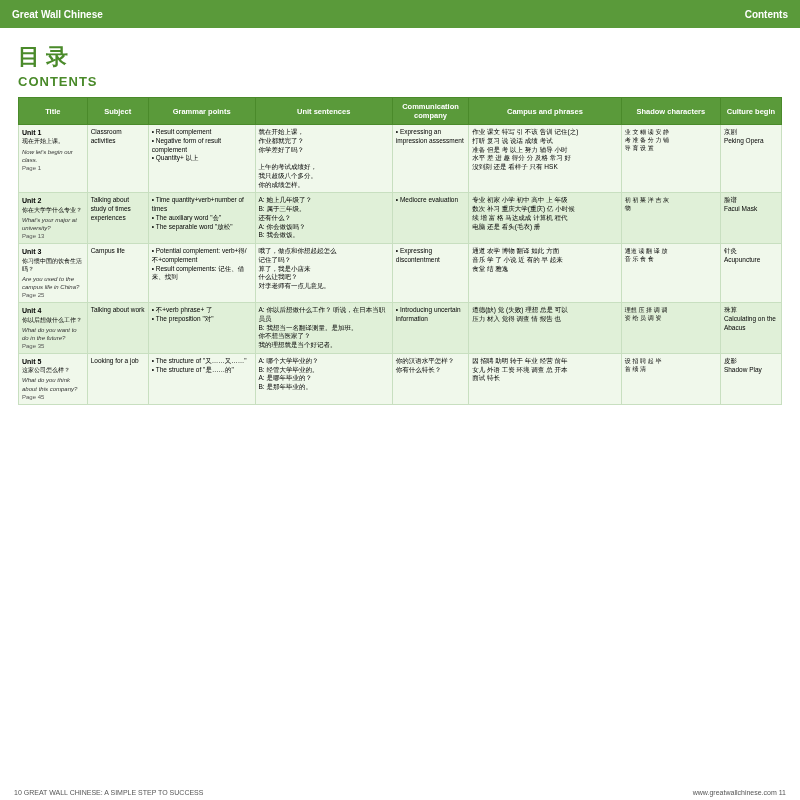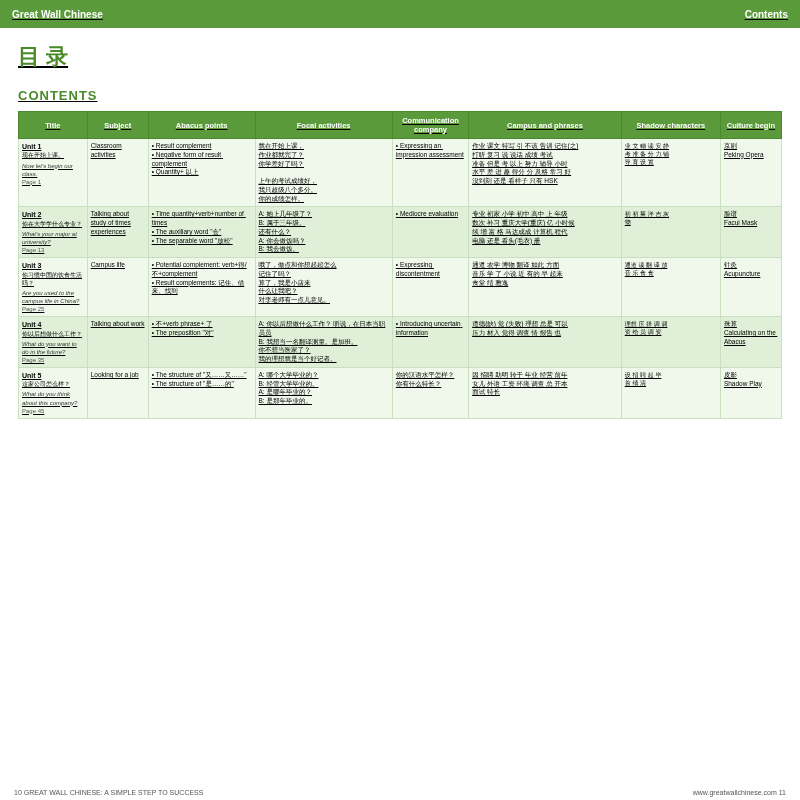--- a/index.html
+++ b/index.html
@@ -11,21 +11,20 @@
       min-height: 100vh;
       font-family: Arial, sans-serif;
     }
     .page {
       width: 800px;
       height: 800px;
       background: white;
       position: relative;
       overflow: hidden;
       box-shadow: 0 4px 20px rgba(0,0,0,0.4);
-      text-decoration: underline;
     }
     .header-bar {
       background: #5a9a3a;
       height: 28px;
       display: flex;
       align-items: center;
       justify-content: space-between;
       padding: 0 12px;
     }
     .header-bar span {
@@ -33,21 +32,21 @@
       font-size: 10px;
       font-weight: bold;
     }
     .content-area {
       padding: 14px 18px 10px 18px;
     }
     .title-cn {
       font-size: 22px;
       color: #4a8a2a;
       font-weight: bold;
-      margin-bottom: 16px;
+      margin-bottom: 2px;
     }
     .title-en {
       font-size: 13px;
       color: #4a8a2a;
       font-weight: bold;
       margin-bottom: 8px;
       letter-spacing: 1px;
     }
     table {
       width: 100%;
@@ -134,22 +133,22 @@
 
   <div class="content-area">
     <div class="title-cn">目 录</div>
     <div class="title-en">CONTENTS</div>
 
     <table>
       <thead>
         <tr>
           <th class="col-title">Title</th>
           <th class="col-subject">Subject</th>
-          <th class="col-grammar">Abacus points</th>
-          <th class="col-focal">Focal  activities</th>
+          <th class="col-grammar">Grammar points</th>
+          <th class="col-focal">Unit  sentences</th>
           <th class="col-comm">Communication company</th>
           <th class="col-words">Campus and phrases</th>
           <th class="col-chinese">Shadow characters</th>
           <th class="col-culture">Culture begin</th>
         </tr>
       </thead>
       <tbody id="table-body">
       <tr>
             <td>
               <div class="unit-cell">Unit 1</div>

